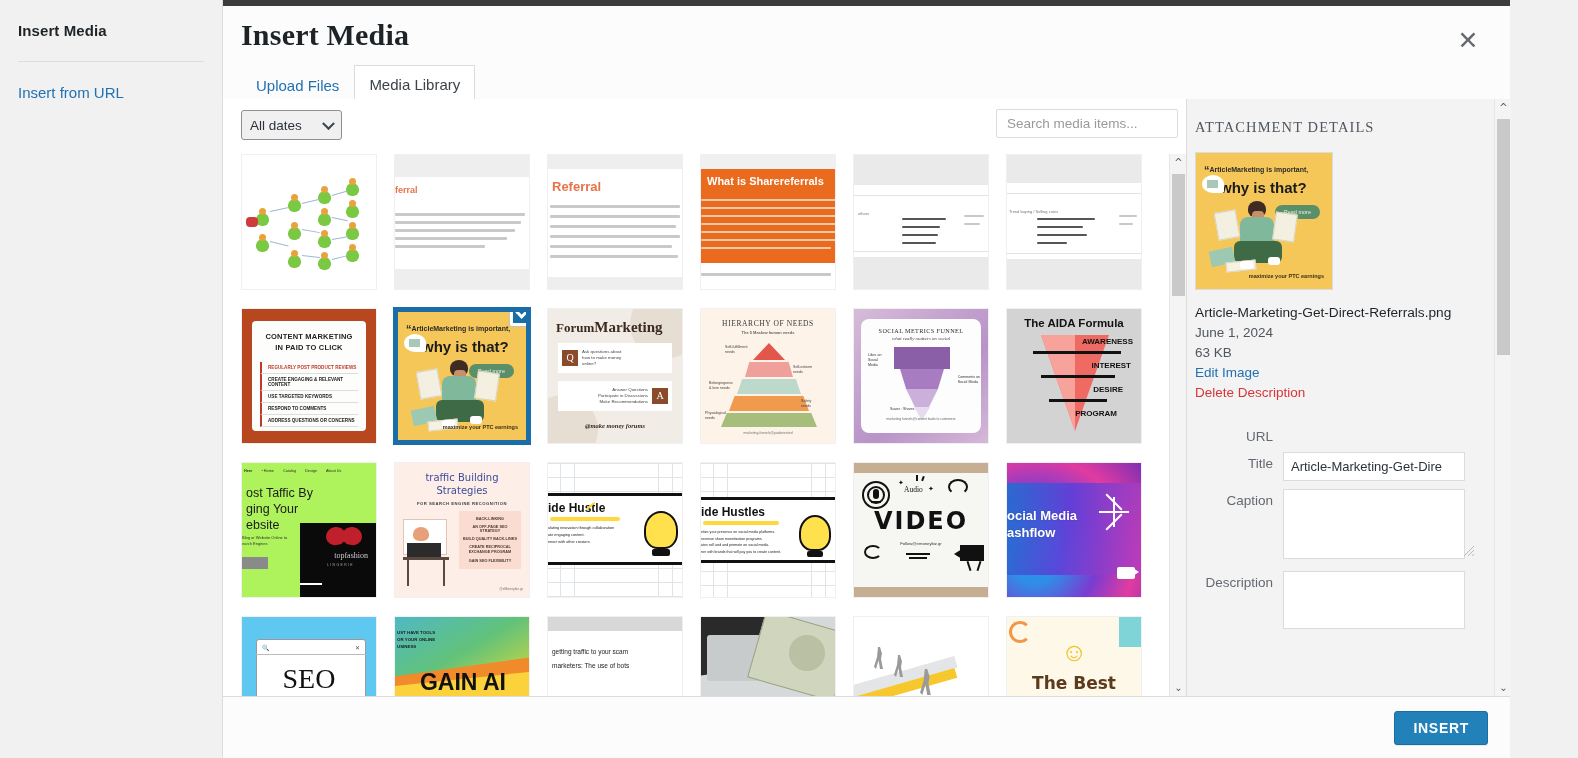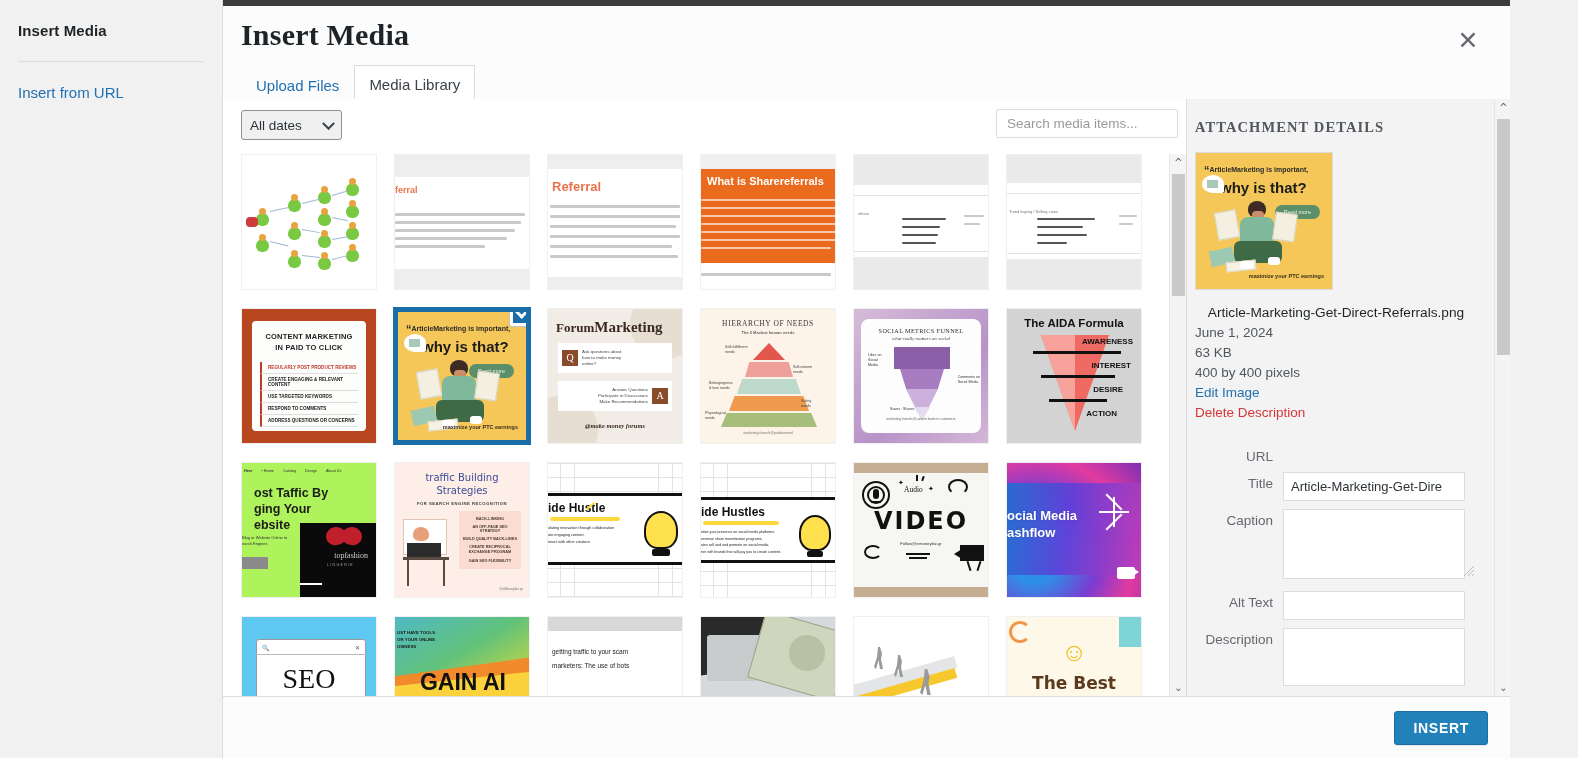--- a/index.html
+++ b/index.html
@@ -205,29 +205,29 @@
 
   
   .details-pane {
     position: absolute; left: 963px; top: 0; width: 325px; height: 597px;
     background: #f3f3f3; border-left: 1px solid #dcdcde;
     overflow: hidden;
   }
   .details-inner { position: absolute; left: 0; top: 0; width: 308px; height: 100%; padding: 20px 18px 0 8px; }
   .details-h {
     font-family: "Liberation Serif", serif;
-    font-size: 14.5px; letter-spacing: 1.1px; color: #50575e; font-weight: bold;
+    font-size: 14.5px; letter-spacing: 1.1px; color: #50575e; font-weight: normal;
     padding-left: 0;
   }
   .details-thumb {
     margin-top: 16px; width: 138px; height: 138px; border: 1px solid #dcdcde;
     overflow: hidden; position: relative; background:#fff;
   }
   .meta { margin-top: 13px; font-size: 13.5px; color: #3c434a; line-height: 20px; }
-  .meta .fname { color:#1d2327; font-size: 13.7px; text-align: center; }
+  .meta .fname { color:#1d2327; font-size: 13.7px; }
   .meta .muted { color:#50575e; }
   .meta a { display:block; color:#2271b1; text-decoration:none; cursor:pointer; }
   .meta a.danger { color:#d63638; }
 
   .fields { margin-top: 22px; }
   .field-row { display:flex; align-items:flex-start; margin-bottom: 8px; }
   .field-label {
     width: 88px; text-align: right; padding-right: 10px; padding-top: 4px;
     font-size: 13.5px; color: #646970;
   }
@@ -510,34 +510,34 @@
               <div class="inner" style="background:#d3d3d3">
                 <div style="position:absolute;left:0;right:0;top:8px;text-align:center;font-size:11.5px;font-weight:bold;color:#111">The AIDA Formula</div>
                 <div style="position:absolute;left:34px;top:26px;width:0;height:0;border-left:34px solid transparent;border-right:34px solid transparent;border-top:96px solid #ef6a63"></div>
                 <div style="position:absolute;left:34px;top:26px;width:0;height:0;border-left:34px solid transparent;border-right:0;border-top:96px solid #f7a39c"></div>
                 <div style="position:absolute;left:26px;top:42px;width:88px;height:3px;background:#111"></div>
                 <div style="position:absolute;left:34px;top:66px;width:74px;height:3px;background:#111"></div>
                 <div style="position:absolute;left:42px;top:90px;width:58px;height:3px;background:#111"></div>
                 <div style="position:absolute;left:0;right:8px;top:28px;text-align:right;font-size:8px;font-weight:bold;color:#111">AWARENESS</div>
                 <div style="position:absolute;left:0;right:10px;top:52px;text-align:right;font-size:8px;font-weight:bold;color:#111">INTEREST</div>
                 <div style="position:absolute;left:0;right:18px;top:76px;text-align:right;font-size:8px;font-weight:bold;color:#111">DESIRE</div>
-                <div style="position:absolute;left:0;right:24px;top:100px;text-align:right;font-size:8px;font-weight:bold;color:#111">ACTION</div>
+                <div style="position:absolute;left:0;right:24px;top:100px;text-align:right;font-size:8px;font-weight:bold;color:#111">PROGRAM</div>
               </div>
             </div>
 
             <div class="thumb">
               <div class="inner" style="background:#aef25c">
                 <div style="position:absolute;left:0;top:6px;right:0;font-size:3.8px;color:#333;display:flex;gap:9px;padding-left:2px;align-items:center">
                   <span style="font-weight:bold">Here</span>
                     <span>• Home</span>
                     <span>Catalog</span>
                     <span>Design</span>
                     <span>About Us</span>
                 </div>
-                <div style="position:absolute;left:12px;top:22px;font-size:12.5px;font-weight:bold;color:#1b1b1b;line-height:16px">ost Taffic By<br>ging Your<br>ebsite</div>
+                <div style="position:absolute;left:4px;top:22px;font-size:12.5px;font-weight:normal;color:#1b1b1b;line-height:16px">ost Taffic By<br>ging Your<br>ebsite</div>
                 <div style="position:absolute;left:0;top:72px;font-size:4px;color:#333;line-height:6px">Blog or Website Online to<br>earch Engines</div>
                 <div style="position:absolute;left:0;top:94px;width:26px;height:12px;background:#8a8a8a"></div>
                 <div style="position:absolute;right:0;top:60px;width:76px;height:76px;background:#0a0a0a"></div>
                 <div style="position:absolute;right:30px;top:64px;width:20px;height:18px;background:#c0202b;border-radius:50% 50% 45% 45%;transform:rotate(-8deg)"></div>
                 <div style="position:absolute;right:14px;top:64px;width:20px;height:18px;background:#c0202b;border-radius:50% 50% 45% 45%;transform:rotate(8deg)"></div>
                 <div style="position:absolute;right:8px;top:88px;font-family:'Liberation Serif',serif;font-size:8px;color:#ccc">topfashion</div>
                 <div style="position:absolute;right:22px;top:100px;font-size:3.4px;letter-spacing:1.4px;color:#aaa">LINGERIE</div>
                 <div style="position:absolute;left:58px;bottom:12px;width:22px;height:2px;background:#fff"></div>
               </div>
             </div>
@@ -734,21 +734,20 @@
               <div style="position:absolute;left:44px;top:108px;width:13px;height:8px;background:#fff;border-radius:3px"></div>
               <div style="position:absolute;left:72px;top:104px;width:12px;height:8px;background:#fff;border-radius:3px"></div>
               <div style="position:absolute;right:8px;bottom:10px;font-size:5.5px;font-weight:bold;color:#3a2f1b;">maximize your PTC earnings</div>
             </div>
           </div>
 
           <div class="meta">
             <div class="fname">Article-Marketing-Get-Direct-Referrals.png</div>
             <div class="muted">June 1, 2024</div>
             <div class="muted">63 KB</div>
-            <div class="muted">400 by 400 pixels</div>
             <a>Edit Image</a>
             <a class="danger">Delete Description</a>
           </div>
 
           <div class="fields">
             <div class="field-row">
               <div class="field-label">URL</div>
             </div>
             <div class="field-row">
               <div class="field-label">Title</div>
@@ -761,26 +760,20 @@
               <div class="field-ctl" style="position:relative">
                 <textarea class="ta-caption" style=""></textarea>
                 <svg style="position:absolute;right:3px;bottom:7px;pointer-events:none" width="10" height="10">
                   <line x1="0" y1="10" x2="10" y2="0" stroke="#bbb" stroke-width="1"></line>
                   <line x1="4" y1="10" x2="10" y2="4" stroke="#bbb" stroke-width="1"></line>
                   <line x1="8" y1="10" x2="10" y2="8" stroke="#bbb" stroke-width="1"></line>
                 </svg>
               </div>
             </div>
             <div class="field-row">
-              <div class="field-label">Alt Text</div>
-              <div class="field-ctl">
-                <input type="text" style="">
-              </div>
-            </div>
-            <div class="field-row">
               <div class="field-label">Description</div>
               <div class="field-ctl">
                 <textarea class="ta-desc" style=""></textarea>
               </div>
             </div>
           </div>
         </div>
 
         <div class="scrollbar details-scrollbar">
           <div class="arrow-up">^</div>

